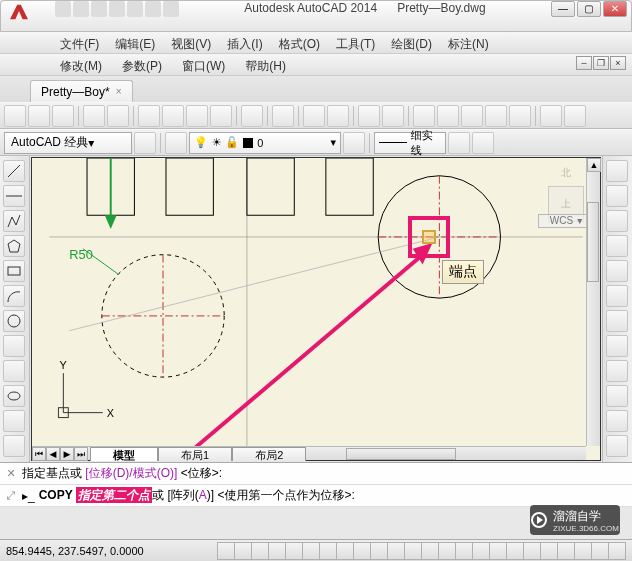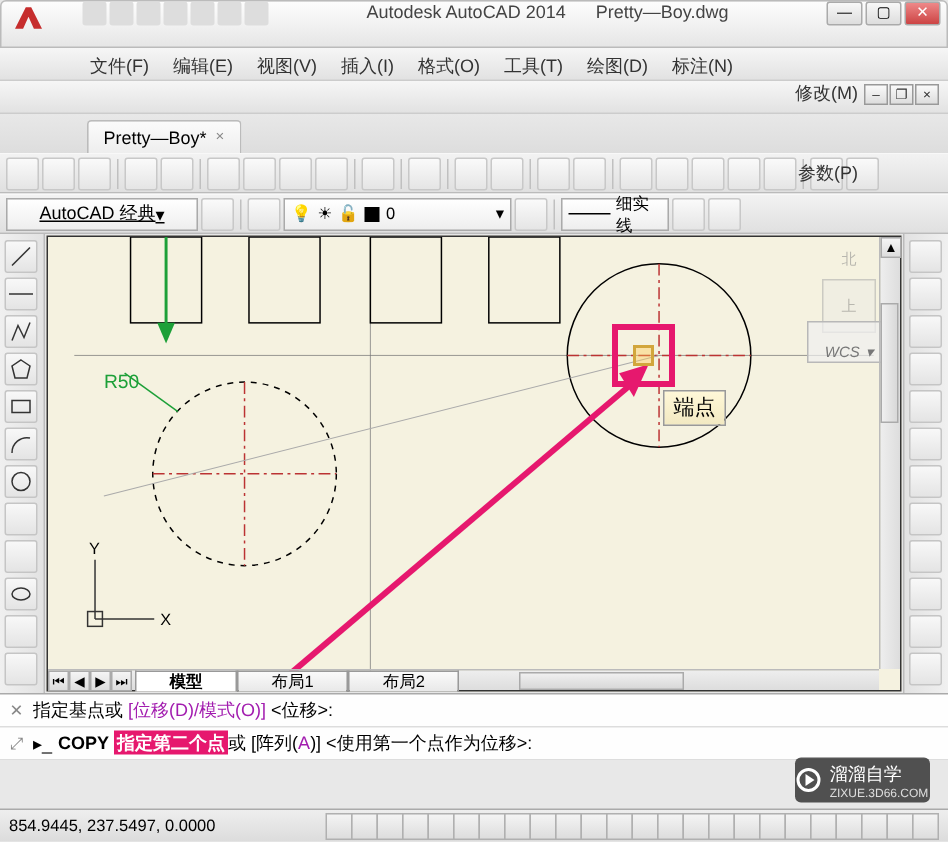--- a/index.html
+++ b/index.html
@@ -11,67 +11,67 @@
 .app-icon svg { width: 22px; height: 18px; }
 .qat { display: flex; gap: 2px; margin-left: 2px; }
 .qat-btn { width: 16px; height: 16px; background: #ddd; border-radius: 2px; }
 .title-text { flex: 1; text-align: center; font-size: 12px; color: #444; }
 .win-controls { display: flex; gap: 2px; }
 .win-btn { width: 24px; height: 16px; background: linear-gradient(#f8f8f8,#ddd); border: 1px solid #aaa; border-radius: 2px; font-size: 10px; text-align: center; line-height: 14px; }
 .win-close { background: linear-gradient(#e88,#c44); color: #fff; }
 
 
 .menu-bar { height: 22px; background: linear-gradient(#f6f6f6,#e2e2e2); display: flex; align-items: flex-end; padding: 0 60px 0 60px; gap: 16px; font-size: 12px; color: #333; border-bottom: 1px solid #ccc; }
-.menu-bar2 { gap: 36px; position: relative; flex-direction: column; }
+.menu-bar2 { gap: 20px; position: relative; }
 .mdi-controls { position: absolute; right: 6px; top: 2px; display: flex; gap: 1px; }
 .mdi-btn { width: 16px; height: 14px; background: linear-gradient(#fafafa,#ddd); border: 1px solid #999; font-size: 9px; text-align: center; line-height: 12px; }
 
 
-.doc-tab-row { height: 26px; background: linear-gradient(#e8e8e8,#ddd); display: flex; align-items: flex-end; padding-left: 58px; }
+.doc-tab-row { height: 26px; background: linear-gradient(#e8e8e8,#ddd); display: flex; align-items: flex-end; padding-left: 30px; }
 .doc-tab { height: 22px; padding: 2px 10px; background: linear-gradient(#fbfbfb,#eee); border: 1px solid #bbb; border-bottom: none; border-radius: 3px 3px 0 0; font-size: 12px; display: flex; align-items: center; gap: 6px; }
 .tab-x { color: #888; font-size: 10px; }
 
 
 .toolbar-row { height: 27px; background: linear-gradient(#f2f2f2,#e0e0e0); border-top: 1px solid #f8f8f8; border-bottom: 1px solid #bbb; display: flex; align-items: center; padding: 0 4px; gap: 2px; }
 .tb-btn { width: 22px; height: 22px; background: linear-gradient(#fafafa,#e5e5e5); border: 1px solid #c8c8c8; border-radius: 2px; }
 .tb-sep { width: 1px; height: 20px; background: #c0c0c0; margin: 0 2px; }
-.workspace-combo { height: 22px; width: 128px; background: linear-gradient(#fff,#eee); border: 1px solid #aaa; font-size: 12px; padding: 0 6px; display: flex; align-items: center; justify-content: center; text-decoration: underline; }
+.workspace-combo { height: 22px; width: 128px; background: linear-gradient(#fff,#eee); border: 1px solid #aaa; font-size: 12px; padding: 0 6px; display: flex; align-items: center; justify-content: flex-start; }
 .layer-combo { height: 22px; width: 152px; background: linear-gradient(#fff,#eee); border: 1px solid #aaa; font-size: 11px; padding: 0 4px; display: flex; align-items: center; gap: 4px; }
 .linetype-combo { height: 22px; width: 72px; background: linear-gradient(#fff,#eee); border: 1px solid #aaa; font-size: 11px; padding: 0 4px; display: flex; align-items: center; gap: 4px; }
 
 
 .main-area { display: flex; height: 306px; background: #e6e6e6; }
 .left-tools { width: 30px; background: linear-gradient(90deg,#f0f0f0,#e2e2e2); border-right: 1px solid #bbb; display: flex; flex-direction: column; padding: 4px 3px; gap: 3px; }
 .lt-btn { width: 22px; height: 22px; background: linear-gradient(#f8f8f8,#e4e4e4); border: 1px solid #c5c5c5; border-radius: 2px; display: flex; align-items: center; justify-content: center; }
 .lt-btn svg { width: 16px; height: 16px; }
 .canvas-wrap { flex: 1; position: relative; background: #f5f2e0; border: 1px solid #333; margin: 1px; }
 .canvas-wrap canvas, .canvas-wrap svg.drawing { position: absolute; left: 0; top: 0; width: 100%; height: 100%; }
 .right-tools { width: 30px; background: linear-gradient(90deg,#e2e2e2,#f0f0f0); border-left: 1px solid #bbb; display: flex; flex-direction: column; padding: 4px 3px; gap: 3px; }
 
 .view-cube { position: absolute; right: 6px; top: 8px; width: 56px; height: 72px; opacity: 0.55; font-size: 10px; color: #888; }
 .view-cube .cube { width: 36px; height: 36px; border: 1px solid #aaa; margin: 6px auto 2px; background: rgba(230,230,230,0.6); display: flex; align-items: center; justify-content: center; }
 .view-cube .north { text-align: center; font-size: 10px; }
-.wcs-box { position: absolute; right: 6px; top: 56px; width: 56px; height: 28px; border: 1px solid #b8b8b8; background: rgba(240,240,240,0.7); font-size: 10px; color: #777; display: flex; align-items: flex-end; justify-content: center; gap: 4px; font-style: italic; }
+.wcs-box { position: absolute; right: 6px; top: 56px; width: 56px; height: 14px; border: 1px solid #b8b8b8; background: rgba(240,240,240,0.7); font-size: 10px; color: #777; display: flex; align-items: flex-start; justify-content: center; gap: 4px; }
 
 .scroll-x { position: absolute; bottom: 0; left: 0; right: 14px; height: 14px; background: linear-gradient(#eee,#ddd); border-top: 1px solid #bbb; display: flex; align-items: center; }
 .scroll-y { position: absolute; right: 0; top: 0; bottom: 14px; width: 14px; background: linear-gradient(90deg,#eee,#ddd); border-left: 1px solid #bbb; }
 .scroll-btn { width: 14px; height: 14px; background: linear-gradient(#f5f5f5,#ddd); border: 1px solid #aaa; font-size: 9px; text-align: center; line-height: 12px; }
 .scroll-thumb-x { height: 12px; width: 110px; background: linear-gradient(#f0f0f0,#d8d8d8); border: 1px solid #aaa; margin-left: 40px; }
 .scroll-thumb-y { width: 12px; height: 80px; background: linear-gradient(90deg,#f0f0f0,#d8d8d8); border: 1px solid #aaa; margin-top: 30px; }
 .tabs-in-scroll { display: flex; align-items: center; font-size: 11px; gap: 0; margin-left: 2px; }
 .layout-tab { padding: 0 22px; height: 14px; line-height: 14px; border: 1px solid #999; border-bottom: none; background: linear-gradient(#fafafa,#e8e8e8); }
 .layout-tab.active { background: #fff; font-weight: bold; }
 
 
 .cmd-area { height: 45px; background: #fefefe; border-top: 1px solid #aaa; display: flex; flex-direction: column; }
 .cmd-line { height: 22px; display: flex; align-items: center; font-size: 12px; padding: 0 4px; gap: 4px; border-bottom: 1px solid #ddd; }
 .cmd-handle { width: 14px; color: #888; font-size: 11px; text-align: center; }
 .cmd-text { white-space: nowrap; }
 .cmd-link { color: #a21caf; }
-.cmd-highlight { background: #e6186e; color: #fff; padding: 1px 2px; font-weight: bold; }
+.cmd-highlight { background: #e6186e; color: #fff; padding: 1px 2px; font-weight: bold; font-style: italic; }
 
 
 .status-bar { position: absolute; left: 0; right: 0; bottom: 0; height: 22px; background: linear-gradient(#eee,#dcdcdc); border-top: 1px solid #aaa; display: flex; align-items: center; padding: 0 6px; font-size: 11px; gap: 6px; }
 .stat-panes { display: flex; gap: 0; margin-left: auto; }
 .stat-btn { width: 18px; height: 18px; background: linear-gradient(#f4f4f4,#ddd); border: 1px solid #b0b0b0; margin-left: -1px; }
 
 
 .watermark { position: absolute; right: 12px; bottom: 26px; width: 90px; height: 30px; background: rgba(30,30,30,0.75); border-radius: 4px; display: flex; align-items: center; justify-content: center; gap: 6px; color: #fff; font-size: 12px; }
 .watermark .play { width: 16px; height: 16px; border: 2px solid #fff; border-radius: 50%; display: flex; align-items: center; justify-content: center; }
 .watermark .play::after { content: ""; border-left: 6px solid #fff; border-top: 4px solid transparent; border-bottom: 4px solid transparent; margin-left: 2px; }

